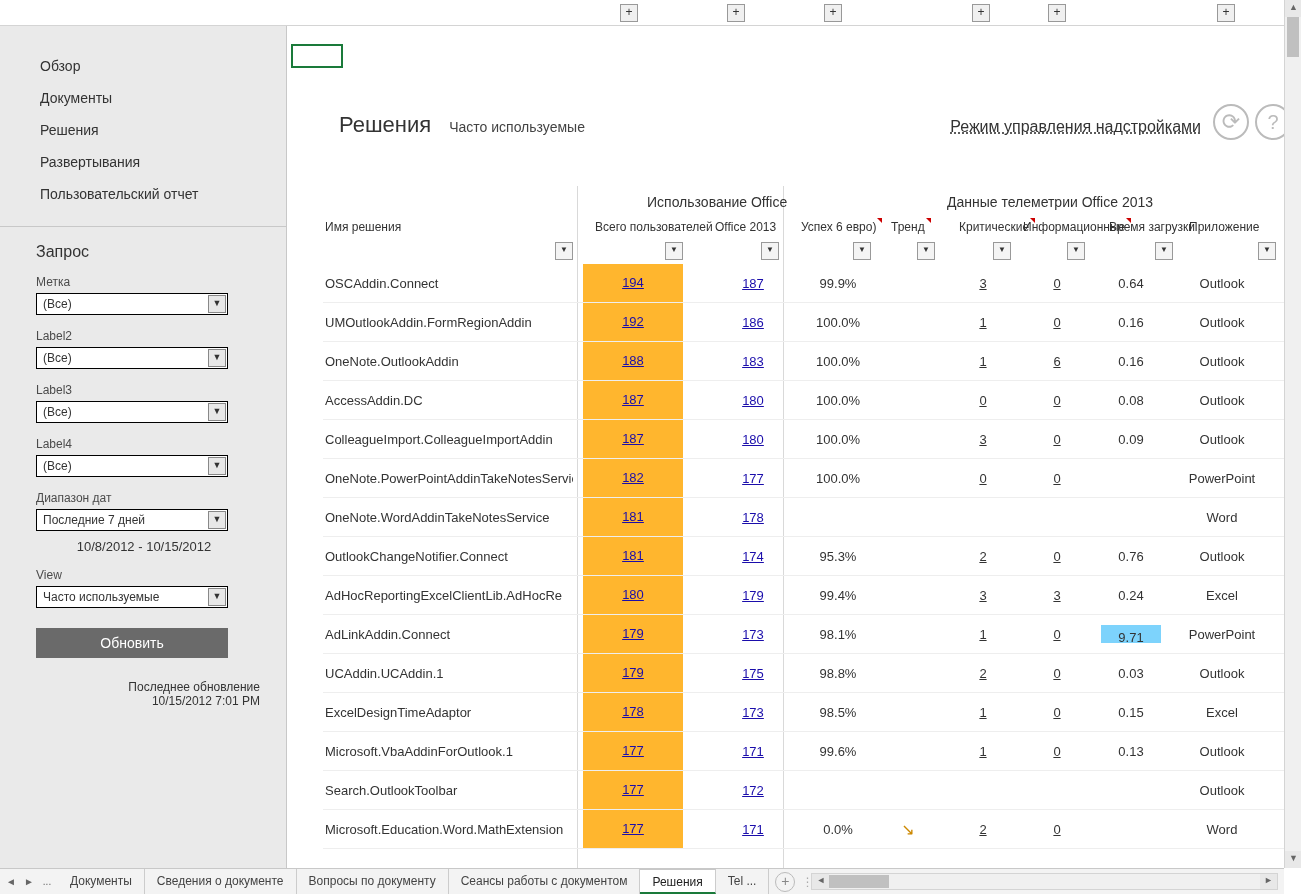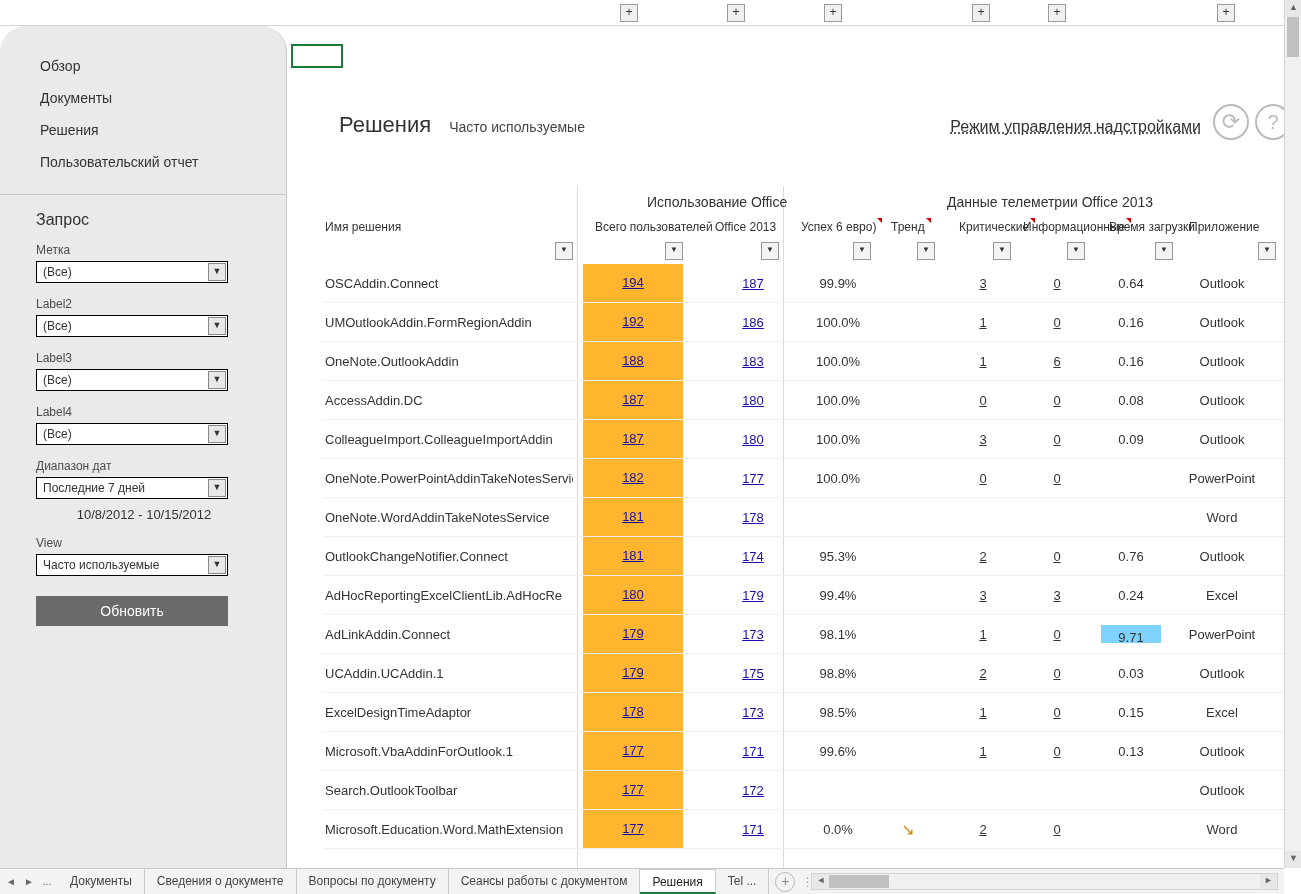--- a/index.html
+++ b/index.html
@@ -13,21 +13,21 @@
   
   .right-scroll { position: absolute; right: 0; top: 0; width: 17px; height: calc(100% - 26px); background: #f0f0f0; border-left: 1px solid #d4d4d4; }
   .right-scroll .arrow { width: 17px; height: 17px; text-align: center; line-height: 15px; font-size: 9px; color: #666; background: #e8e8e8; }
   .right-scroll .track { position: absolute; top: 17px; bottom: 17px; left: 0; right: 0; }
   .right-scroll .thumb { position: absolute; left: 2px; right: 2px; top: 0; height: 40px; background: #c0c0c0; }
   .right-scroll .arrow.down { position: absolute; bottom: 0; }
   
   .body { display: flex; flex: 1; overflow: hidden; position: relative; }
   
   
-  .sidebar { width: 287px; background: #eaeaea; display: flex; flex-direction: column; border-right: 1px solid #c8c8c8; border-radius: 26px; }
+  .sidebar { width: 287px; background: #eaeaea; display: flex; flex-direction: column; border-right: 1px solid #c8c8c8; }
   .sidebar-top { padding: 24px 0 12px 0; }
   .nav-item { padding: 8px 8px 8px 40px; font-size: 14px; color: #333; cursor: pointer; }
   .sidebar-divider { height: 1px; background: #c8c8c8; margin: 4px 0; }
   .sidebar-filters { padding: 12px 16px 12px 36px; flex: 1; }
   .sidebar-heading { font-size: 16px; margin-bottom: 14px; color: #333; }
   .filter-label { font-size: 12px; color: #4b4b4b; margin: 4px 0; }
   .filter-select { width: 192px; height: 22px; margin-bottom: 14px; border: 1px solid #000000; background: #fff; display: flex; align-items: center; justify-content: space-between; padding: 0 1px 0 6px; font-size: 12px; cursor: pointer; }
   .filter-select .dd { width: 18px; height: 18px; background: #e8e8e8; border: 1px solid #888; text-align: center; line-height: 14px; font-size: 9px; }
   .date-range { font-size: 13px; text-align: center; margin: -6px 0 14px -18px; }
   .update-btn { width: 192px; height: 30px; background: #6a6a6a; color: #fff; border: none; font-size: 14px; cursor: pointer; margin-top: 6px; }
@@ -101,20 +101,21 @@
     <div class="expand-btn" style="left:1048px">+</div>
     <div class="expand-btn" style="left:1217px">+</div>
   </div>
 
   <div class="body">
     <div class="sidebar">
       <div class="sidebar-top">
         <div class="nav-item">Обзор</div>
         <div class="nav-item">Документы</div>
         <div class="nav-item">Решения</div>
+        <div class="nav-item">Развертывания</div>
         <div class="nav-item">Пользовательский отчет</div>
       </div>
       <div class="sidebar-divider"></div>
       <div class="sidebar-filters">
         <div class="sidebar-heading">Запрос</div>
 
         <div class="filter-label">Метка</div>
         <div class="filter-select">
             <span>(Все)</span>
             <span class="dd">▼</span>
@@ -146,20 +147,24 @@
         <div class="date-range">10/8/2012 - 10/15/2012</div>
 
         <div class="filter-label">View</div>
         <div class="filter-select">
             <span>Часто используемые</span>
             <span class="dd">▼</span>
           </div>
 
         <button class="update-btn">Обновить</button>
 
+        <div class="last-update">
+          <div>Последнее обновление</div>
+          <div>10/15/2012 7:01 PM</div>
+        </div>
       </div>
     </div>
 
     <div class="main">
       <div class="cell-cursor"></div>
 
       <div class="title-row">
         <div class="page-title">Решения</div>
         <div class="page-subtitle">Часто используемые</div>
       </div>

